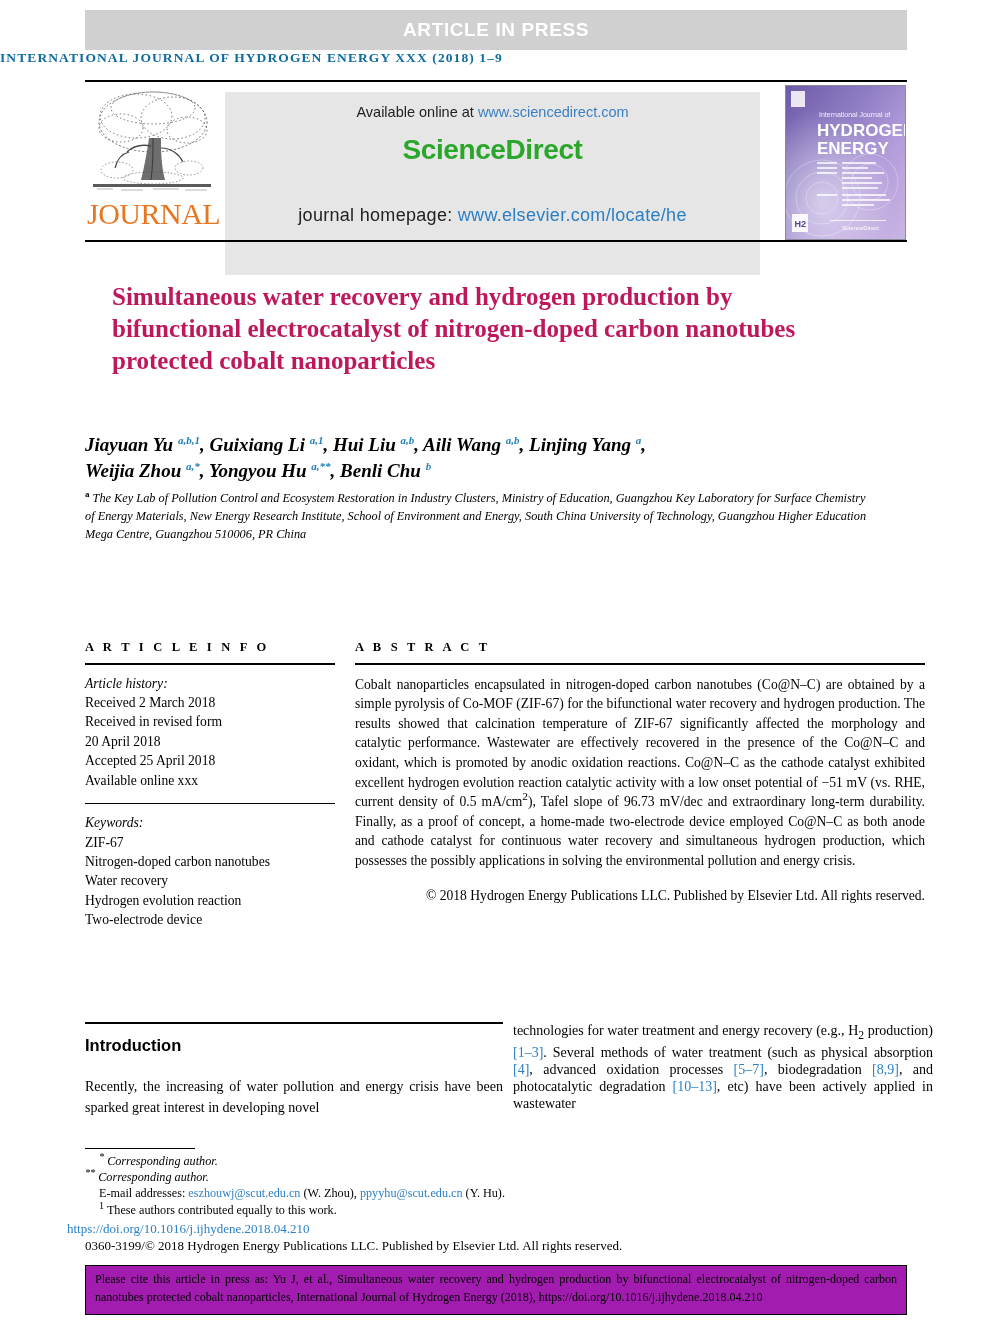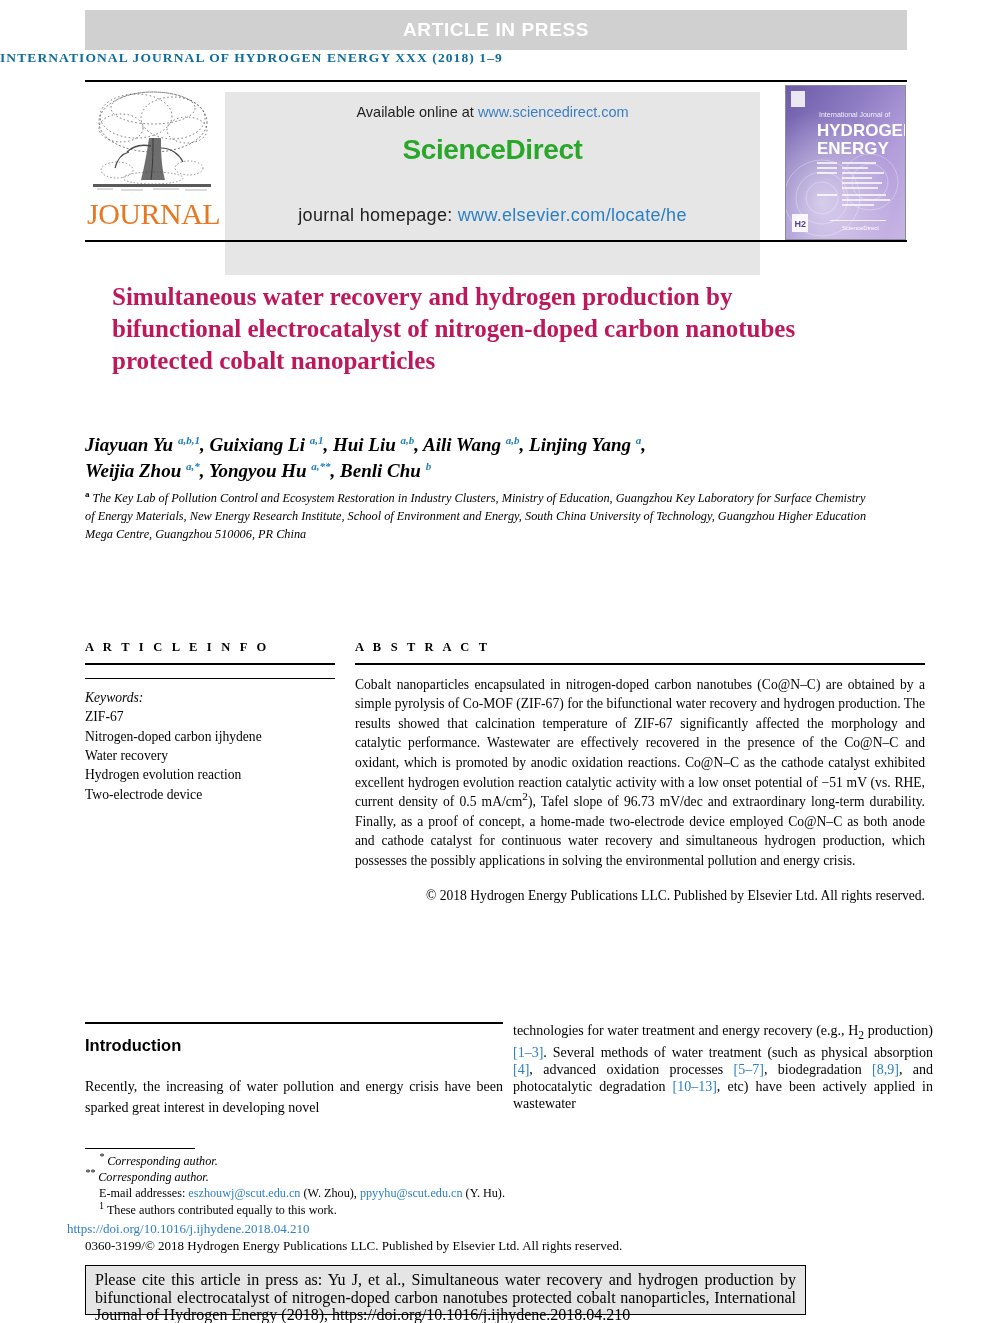--- a/index.html
+++ b/index.html
@@ -323,28 +323,28 @@
     font-family: "Liberation Serif", serif;
     font-size: 13px;
     color: #000;
   }
 
   
   .cite-box {
     position: absolute;
     left: 85px;
     top: 1265px;
-    width: 721px;
+    width: 822px;
     height: 50px;
-    background: #e5e5e5;
+    background: #a21caf;
     border: 1.5px solid #000;
     box-sizing: border-box;
     padding: 5px 9px 5px 9px;
     font-family: "Liberation Serif", serif;
-    font-size: 16px;
+    font-size: 12px;
     line-height: 17.5px;
     text-align: justify;
   }
   sup { line-height: 0; }
 </style>
 </head>
 <body>
 
 <div class="page">
 
@@ -459,25 +459,33 @@
     <div>Weijia Zhou <sup>a,*</sup>, Yongyou Hu <sup>a,**</sup>, Benli Chu <sup>b</sup></div>
   </div>
 
   <div class="affil">
     <div><sup>a</sup> <span>The Key Lab of Pollution Control and Ecosystem Restoration in Industry Clusters, Ministry of Education, Guangzhou Key Laboratory for Surface Chemistry of Energy Materials, New Energy Research Institute, School of Environment and Energy, South China University of Technology, Guangzhou Higher Education Mega Centre, Guangzhou 510006, PR China</span></div>
   </div>
 
   <div class="info-col">
     <div class="sechead">A R T I C L E   I N F O</div>
     <div class="hr-thin"></div>
+    <div class="info-block">
+      <div class="lab">Article history:</div>
+      <div>Received 2 March 2018</div>
+      <div>Received in revised form</div>
+      <div>20 April 2018</div>
+      <div>Accepted 25 April 2018</div>
+      <div>Available online xxx</div>
+    </div>
     <div class="hr-thin2"></div>
     <div class="info-block">
       <div class="lab">Keywords:</div>
       <div>ZIF-67</div>
-      <div>Nitrogen-doped carbon ijhydene</div>
+      <div>Nitrogen-doped carbon nanotubes</div>
       <div>Water recovery</div>
       <div>Hydrogen evolution reaction</div>
       <div>Two-electrode device</div>
     </div>
   </div>
 
   <div class="abs-col">
     <div class="sechead">A B S T R A C T</div>
     <div class="hr-thin"></div>
     <div class="abs-body">Cobalt nanoparticles encapsulated in nitrogen-doped carbon nanotubes (Co@N–C) are obtained by a simple pyrolysis of Co-MOF (ZIF-67) for the bifunctional water recovery and hydrogen production. The results showed that calcination temperature of ZIF-67 significantly affected the morphology and catalytic performance. Wastewater are effectively recovered in the presence of the Co@N–C and oxidant, which is promoted by anodic oxidation reactions. Co@N–C as the cathode catalyst exhibited excellent hydrogen evolution reaction catalytic activity with a low onset potential of −51&nbsp;mV (vs. RHE, current density of 0.5&nbsp;mA/cm<sup>2</sup>), Tafel slope of 96.73&nbsp;mV/dec and extraordinary long-term durability. Finally, as a proof of concept, a home-made two-electrode device employed Co@N–C as both anode and cathode catalyst for continuous water recovery and simultaneous hydrogen production, which possesses the possibly applications in solving the environmental pollution and energy crisis.</div>

